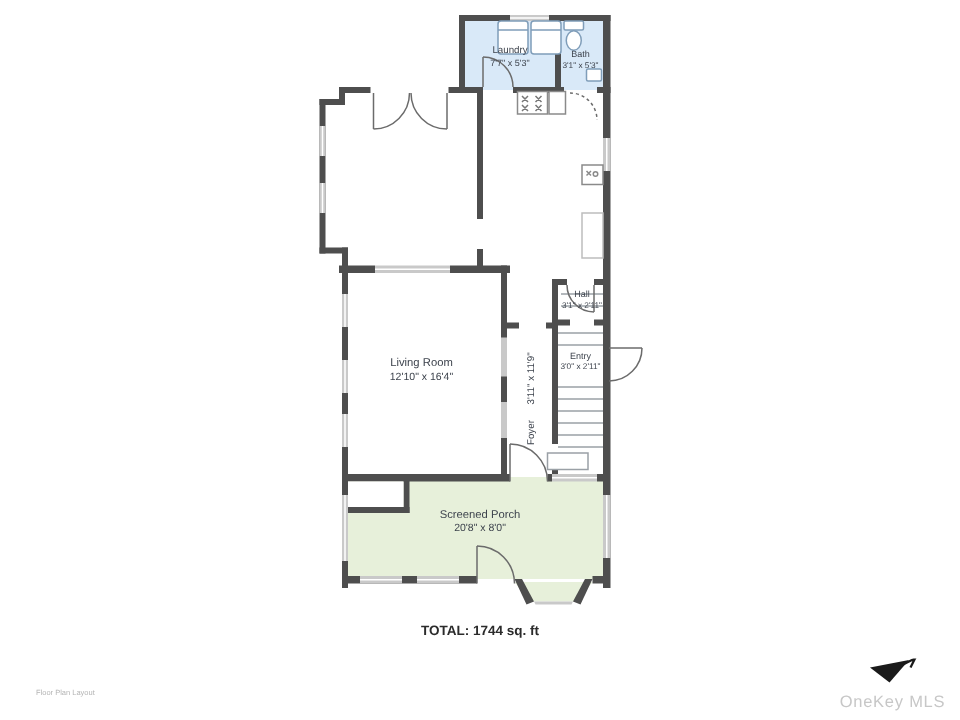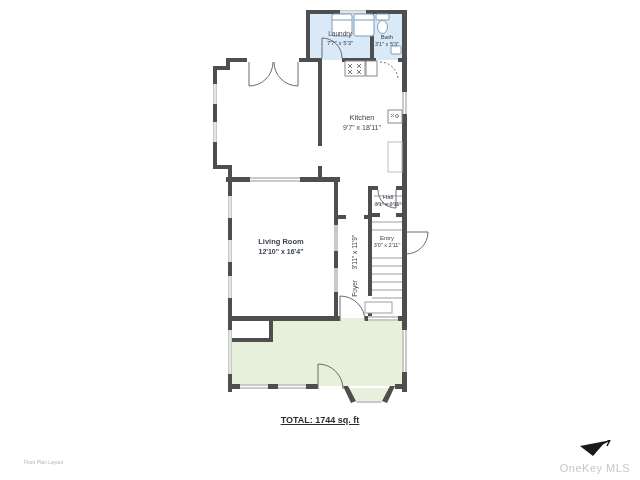--- a/index.html
+++ b/index.html
@@ -8,21 +8,21 @@
   #plan-svg{position:absolute;left:0;top:0;}
   .room-label{position:absolute;text-align:center;color:#3d434d;line-height:1.35;pointer-events:none;}
   .room-label .rname{display:block;}
   .room-label .rdims{display:block;}
   .lbl-md .rname{font-size:7.5px;} .lbl-md .rdims{font-size:7px;}
   .lbl-sm .rname{font-size:6.5px;} .lbl-sm .rdims{font-size:6px;}
   .lbl-xs .rname{font-size:6px;}  .lbl-xs .rdims{font-size:5.5px;}
   #foyer-label{transform:rotate(-90deg);transform-origin:center center;white-space:nowrap;}
   #foyer-label .rname,#foyer-label .rdims{display:inline;margin:0 3px;font-size:6.5px;}
   #summary{position:absolute;left:0;top:415px;width:640px;text-align:center;color:#2b2b2b;}
-  #summary .total{font-size:9px;font-weight:bold;margin-bottom:17px;text-decoration:underline;}
+  #summary .total{font-size:9px;font-weight:bold;margin-bottom:17px;}
   #summary .sline{font-size:8px;line-height:10px;}
   #footer-caption{position:absolute;left:24px;top:459px;font-size:5px;color:#b5b5b5;}
   #watermark{position:absolute;right:6px;bottom:6px;width:78px;text-align:center;}
   #watermark .wm-text{font-size:11px;color:#c7c7c7;letter-spacing:0.5px;}
 </style>
 </head>
 <body>
 
 <div id="stage">
 
@@ -202,39 +202,39 @@
   </svg>
 
   <div class="room-label lbl-sm" id="laundry-label" style="left:305px;top:30px;width:70px;">
     <span class="rname">Laundry</span>
     <span class="rdims">7'7" x 5'3"</span>
   </div>
   <div class="room-label lbl-xs" id="bath-label" style="left:368px;top:33px;width:38px;">
     <span class="rname">Bath</span>
     <span class="rdims">3'1" x 5'3"</span>
   </div>
-  <div class="room-label lbl-md" id="kitchen-label" style="left:322px;top:113px;width:80px;">
-    <span class="rname">Kitchen</span>
-    <span class="rdims">9'7" x 18'11"</span>
-  </div>
   <div class="room-label lbl-xs" id="hall-label" style="left:370px;top:193px;width:36px;">
     <span class="rname">Hall</span>
     <span class="rdims">3'1" x 2'11"</span>
   </div>
-  <div class="room-label lbl-md" id="living-label" style="left:231px;top:237px;width:100px;font-weight:bold;">
+  <div class="room-label lbl-md" id="living-label" style="left:231px;top:237px;width:100px;">
     <span class="rname">Living Room</span>
     <span class="rdims">12'10" x 16'4"</span>
   </div>
   <div class="room-label" id="foyer-label" style="left:307px;top:255px;width:90px;">
     <span class="rname">Foyer</span>
     <span class="rdims">3'11" x 11'9"</span>
   </div>
   <div class="room-label lbl-xs" id="entry-label" style="left:368px;top:234px;width:38px;">
     <span class="rname">Entry</span>
     <span class="rdims">3'0" x 2'11"</span>
+  </div>
+  <div class="room-label lbl-md" id="porch-label" style="left:270px;top:338px;width:100px;">
+    <span class="rname">Screened Porch</span>
+    <span class="rdims">20'8" x 8'0"</span>
   </div>
 
   <div id="summary">
     <div class="total">TOTAL: 1744 sq. ft</div>
   </div>
 
   <div id="footer-caption">Floor Plan Layout</div>
 
   <div id="watermark">
     <svg width="34" height="18" viewBox="0 0 34 18">

